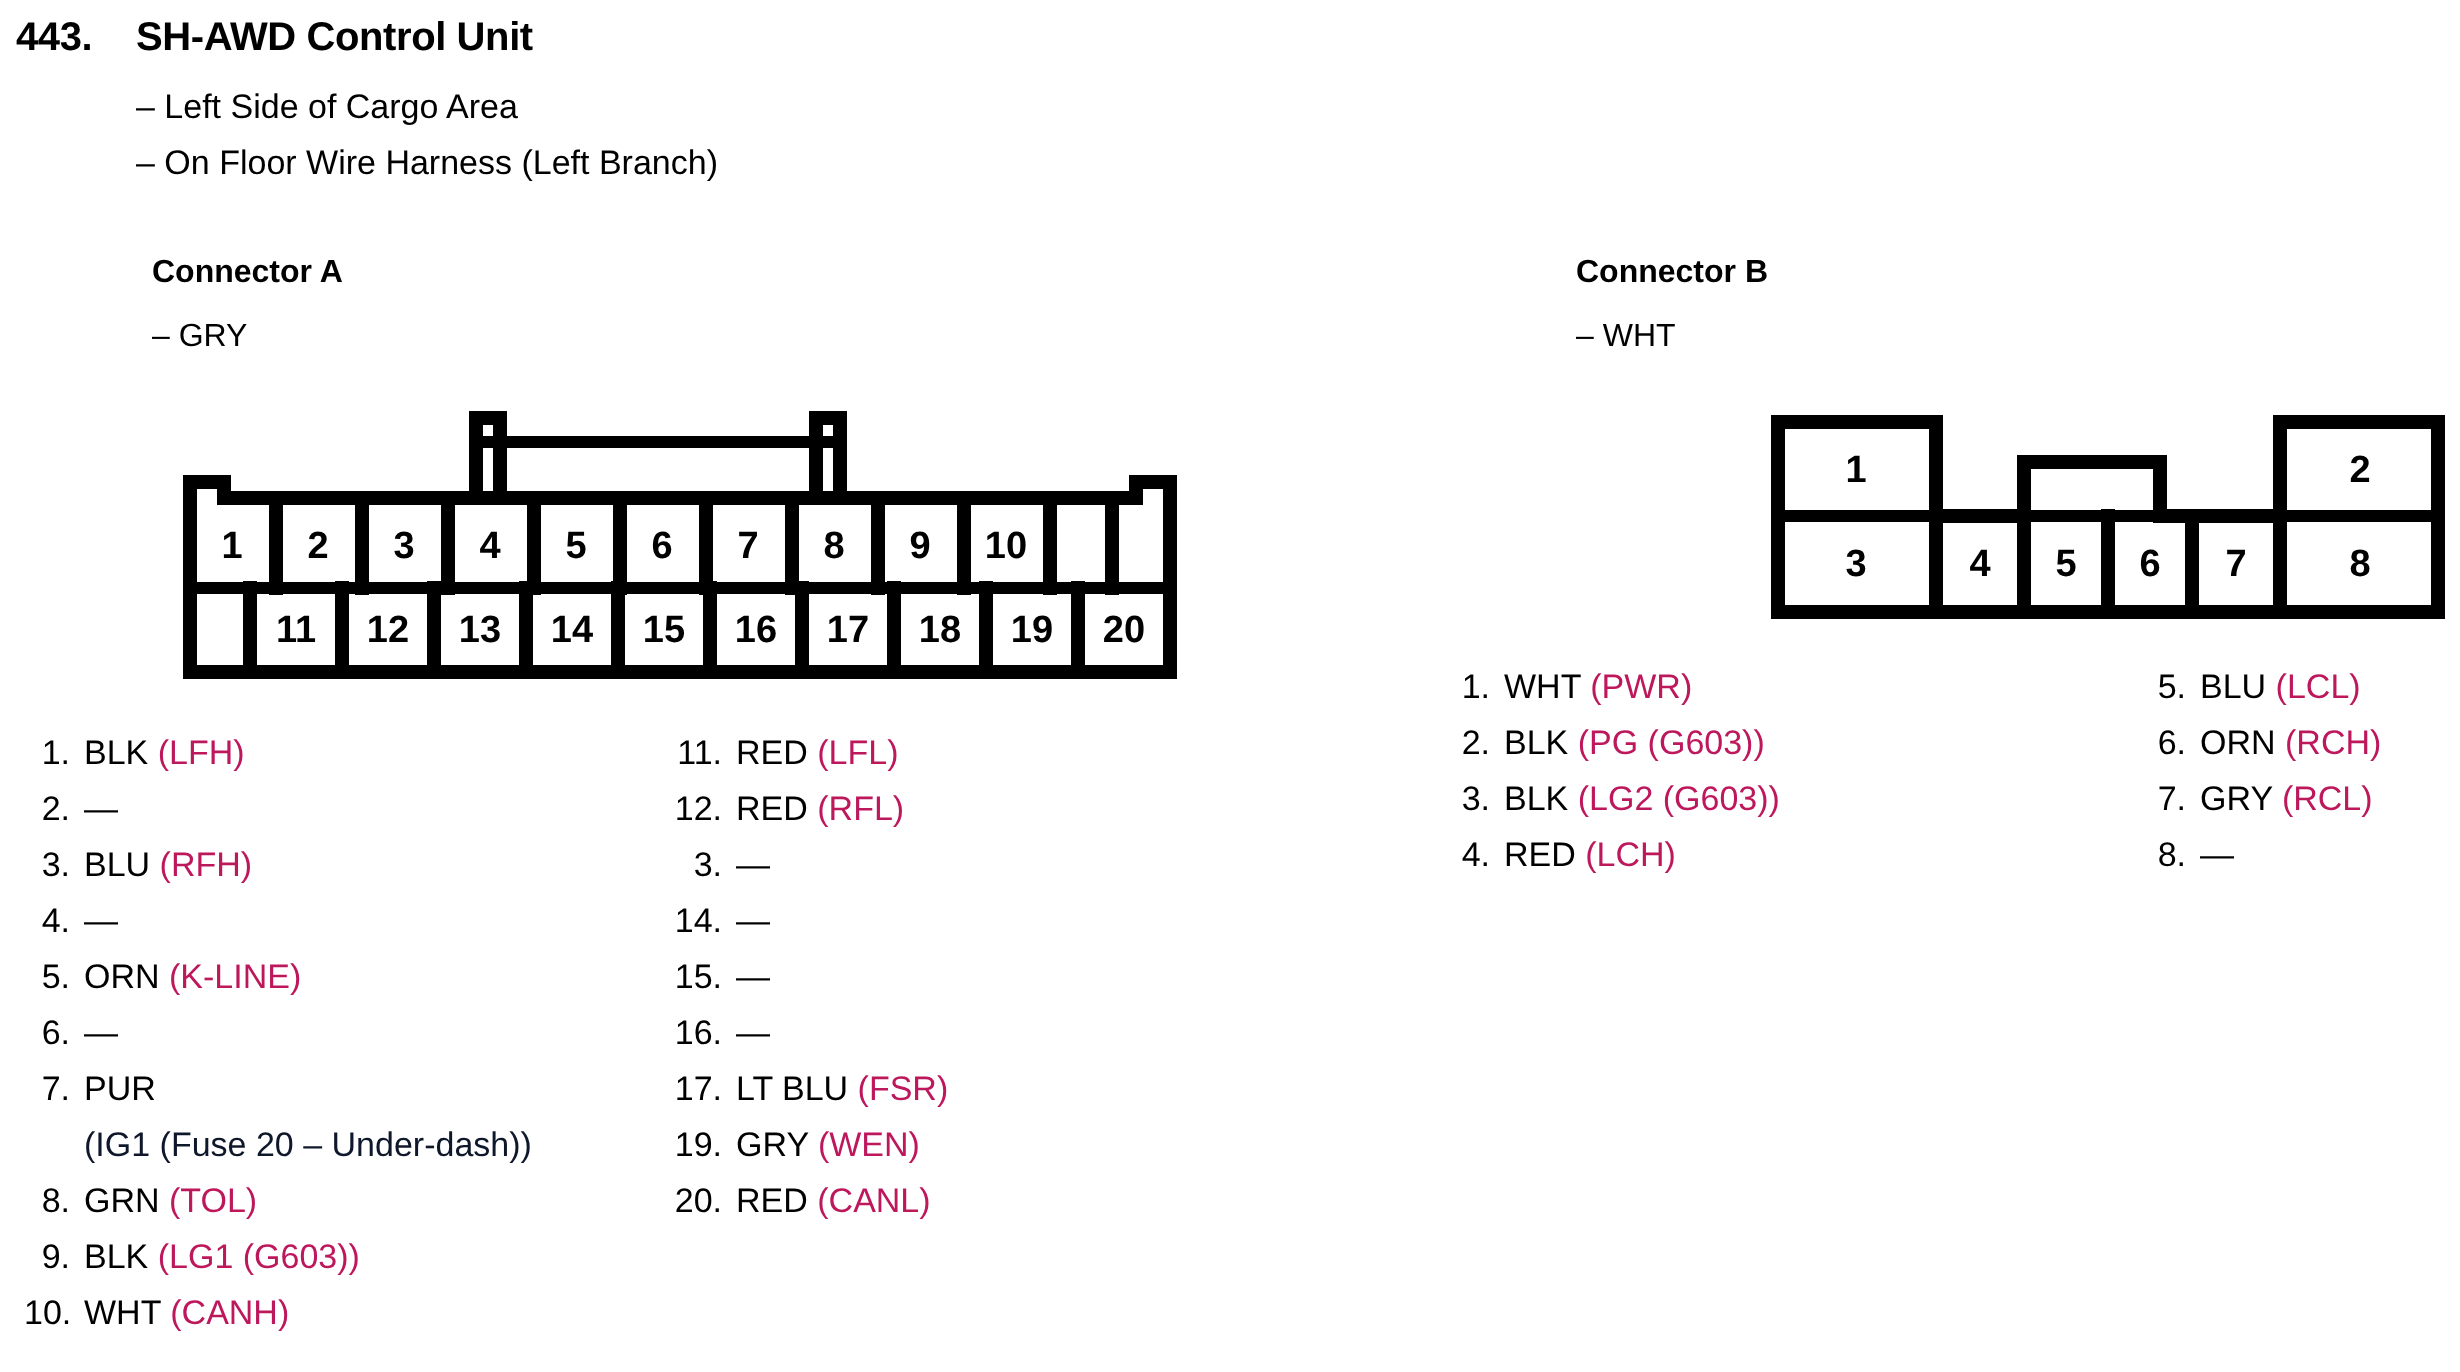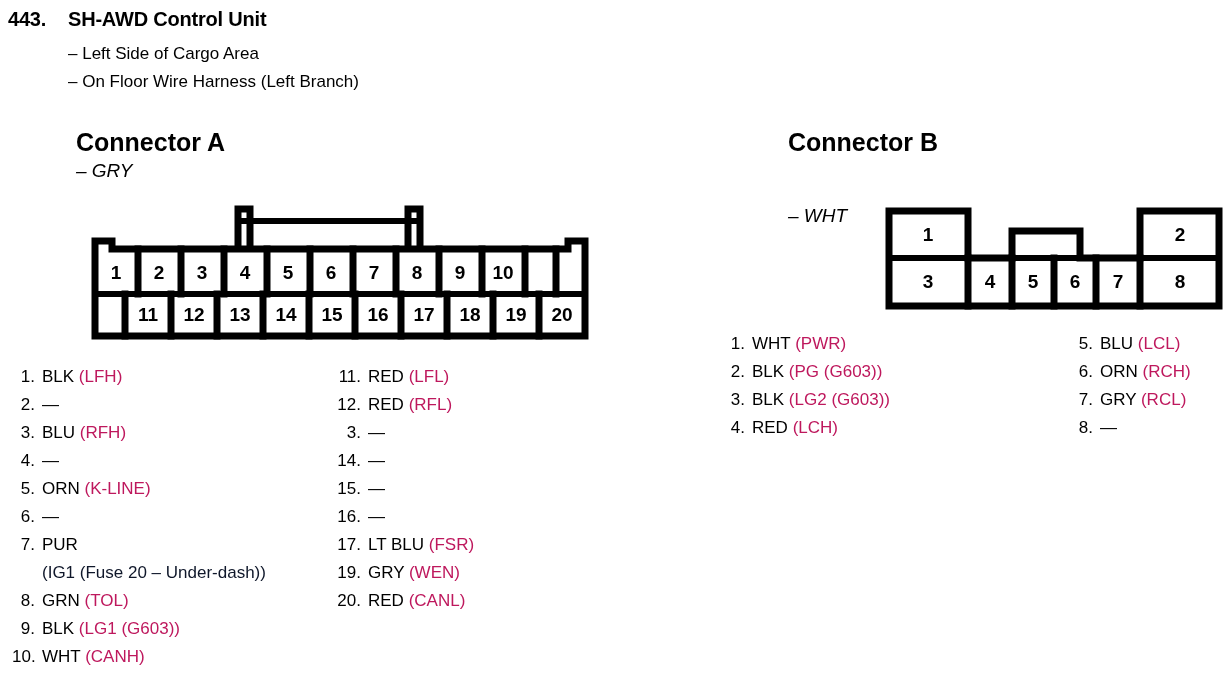--- a/index.html
+++ b/index.html
@@ -28,31 +28,31 @@
   .sub-line {
     position: absolute; left: 68px;
     font-size: 17px; white-space: nowrap;
   }
   #sub-0 { top: 44px; }
   #sub-1 { top: 72px; }
 
   
   .conn-heading {
     position: absolute;
-    font-weight: bold; font-size: 25px; white-space: nowrap;
+    font-weight: bold; font-size: 16px; white-space: nowrap;
   }
   .conn-color {
     position: absolute;
-    font-size: 19px; white-space: nowrap; font-style: italic;
+    font-size: 16px; white-space: nowrap;
   }
 
   #connA-heading { left: 76px; top: 128px; }
   #connA-color   { left: 76px; top: 160px; }
   #connB-heading { left: 788px; top: 128px; }
-  #connB-color   { left: 788px; top: 160px; margin-top: 45px; }
+  #connB-color   { left: 788px; top: 160px; }
 
   
   #connA-figure { position: absolute; left: 90px; top: 205px; }
   #connB-figure { position: absolute; left: 884px; top: 203px; }
 
   
   .pin-list { position: absolute; }
   .pin-item {
     display: flex;
     align-items: flex-start;

